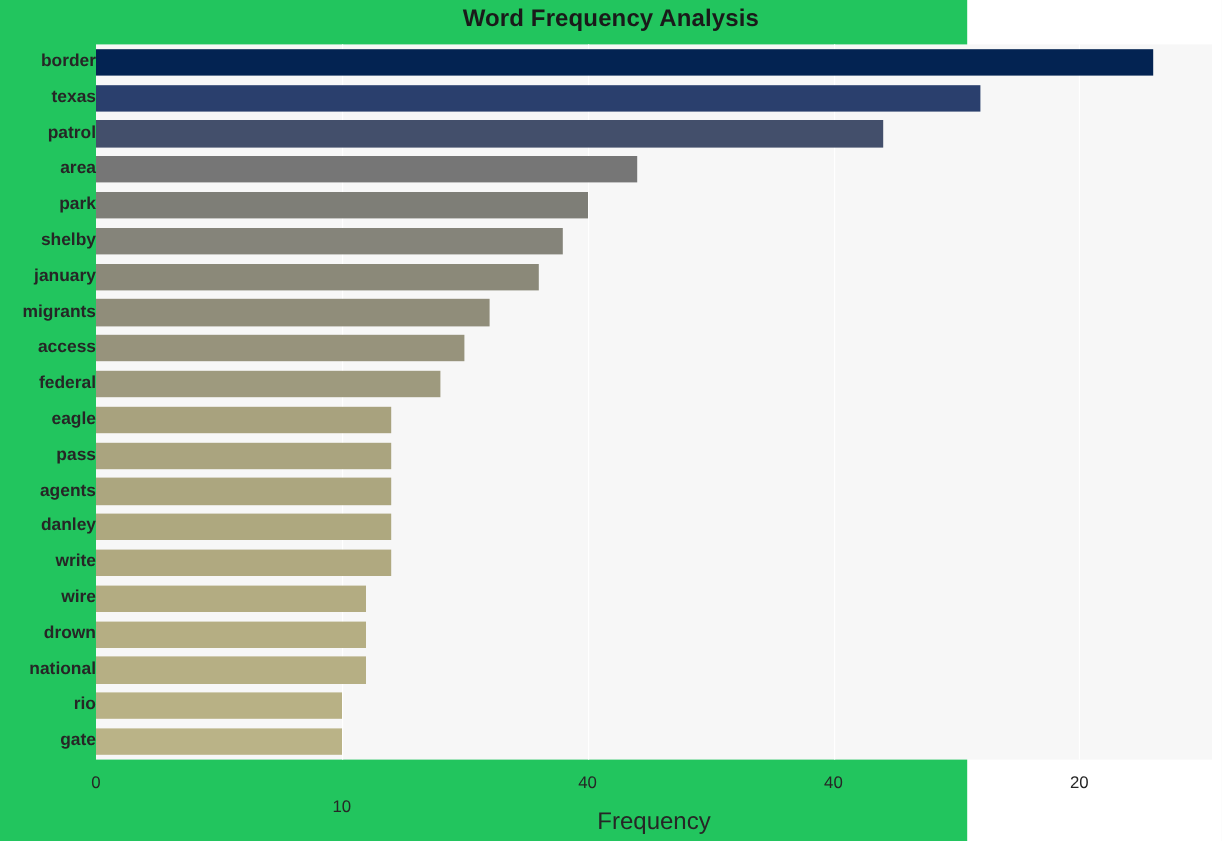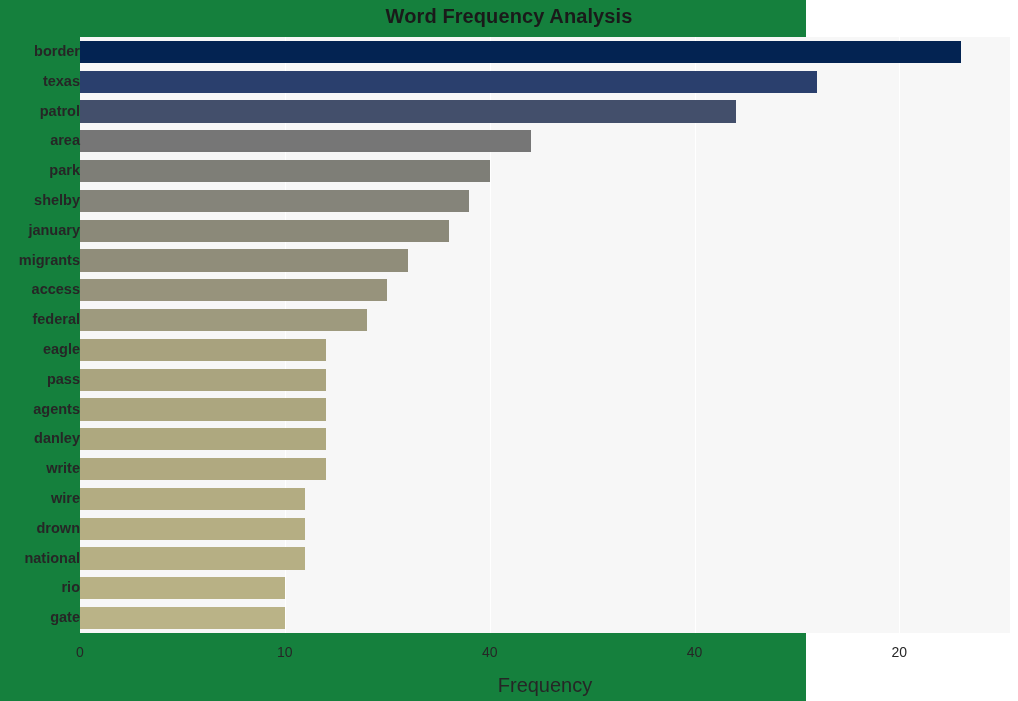--- a/index.html
+++ b/index.html
@@ -10,21 +10,21 @@
     width: 1018px;
     height: 701px;
     background: #ffffff;
     font-family: "Liberation Sans", sans-serif;
     overflow: hidden;
   }
   #figure {
     position: relative;
     width: 806px;
     height: 701px;
-    background: #15803d;
+    background: #22c55e;
   }
   #chart-title {
     position: absolute;
     left: 0;
     top: 5px;
     width: 1018px;
     text-align: center;
     font-size: 20px;
     font-weight: bold;
     color: #1a1a1a;
@@ -203,21 +203,21 @@
       <div class="ytick-label" style="top: 423.1px;">write</div>
       <div class="ytick-label" style="top: 452.9px;">wire</div>
       <div class="ytick-label" style="top: 482.7px;">drown</div>
       <div class="ytick-label" style="top: 512.5px;">national</div>
       <div class="ytick-label" style="top: 542.3px;">rio</div>
       <div class="ytick-label" style="top: 572.1px;">gate</div>
     </div>
 
   <div id="xtick-layer">
       <div class="xtick-label" style="left: 80px;">0</div>
-      <div class="xtick-label" style="left: 284.846px;">10</div>
+      <div class="xtick-label" style="left: 284.846px; margin-top: 20px;">10</div>
       <div class="xtick-label" style="left: 489.692px;">40</div>
       <div class="xtick-label" style="left: 694.537px;">40</div>
       <div class="xtick-label" style="left: 899.383px;">20</div>
     </div>
 
   <div id="xaxis-title">Frequency</div>
 
 </div>
 
 </body></html>

